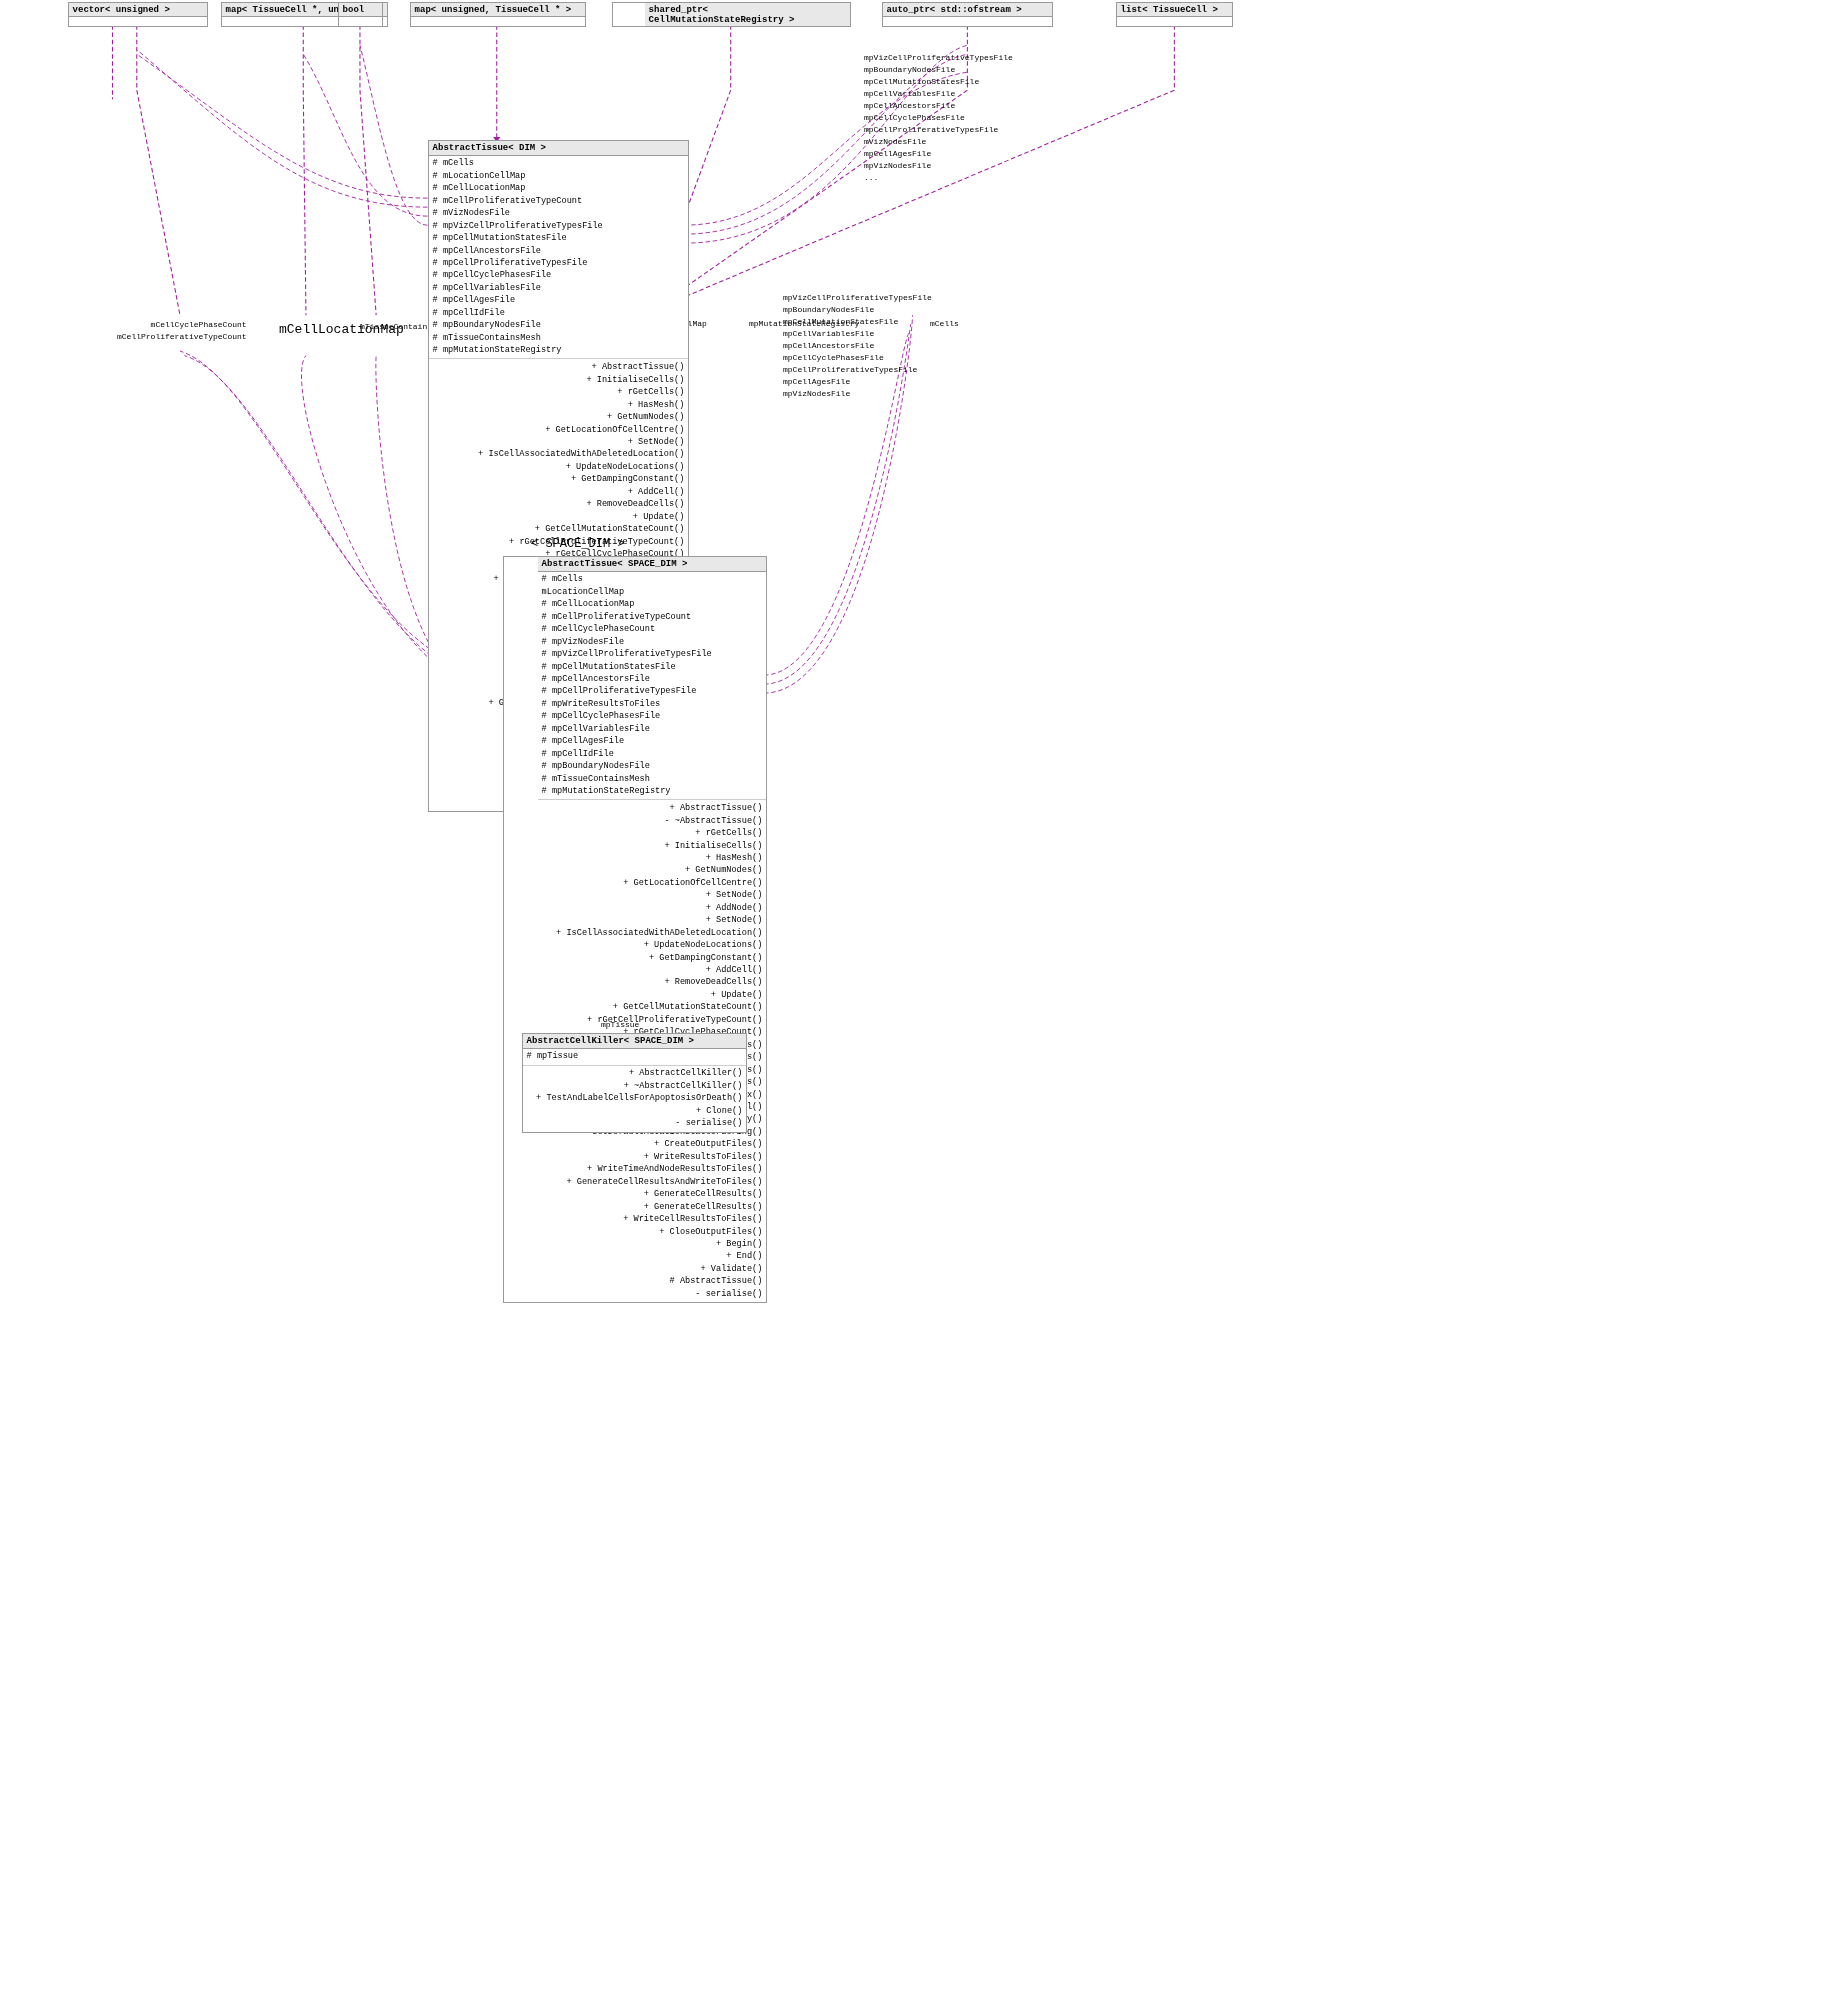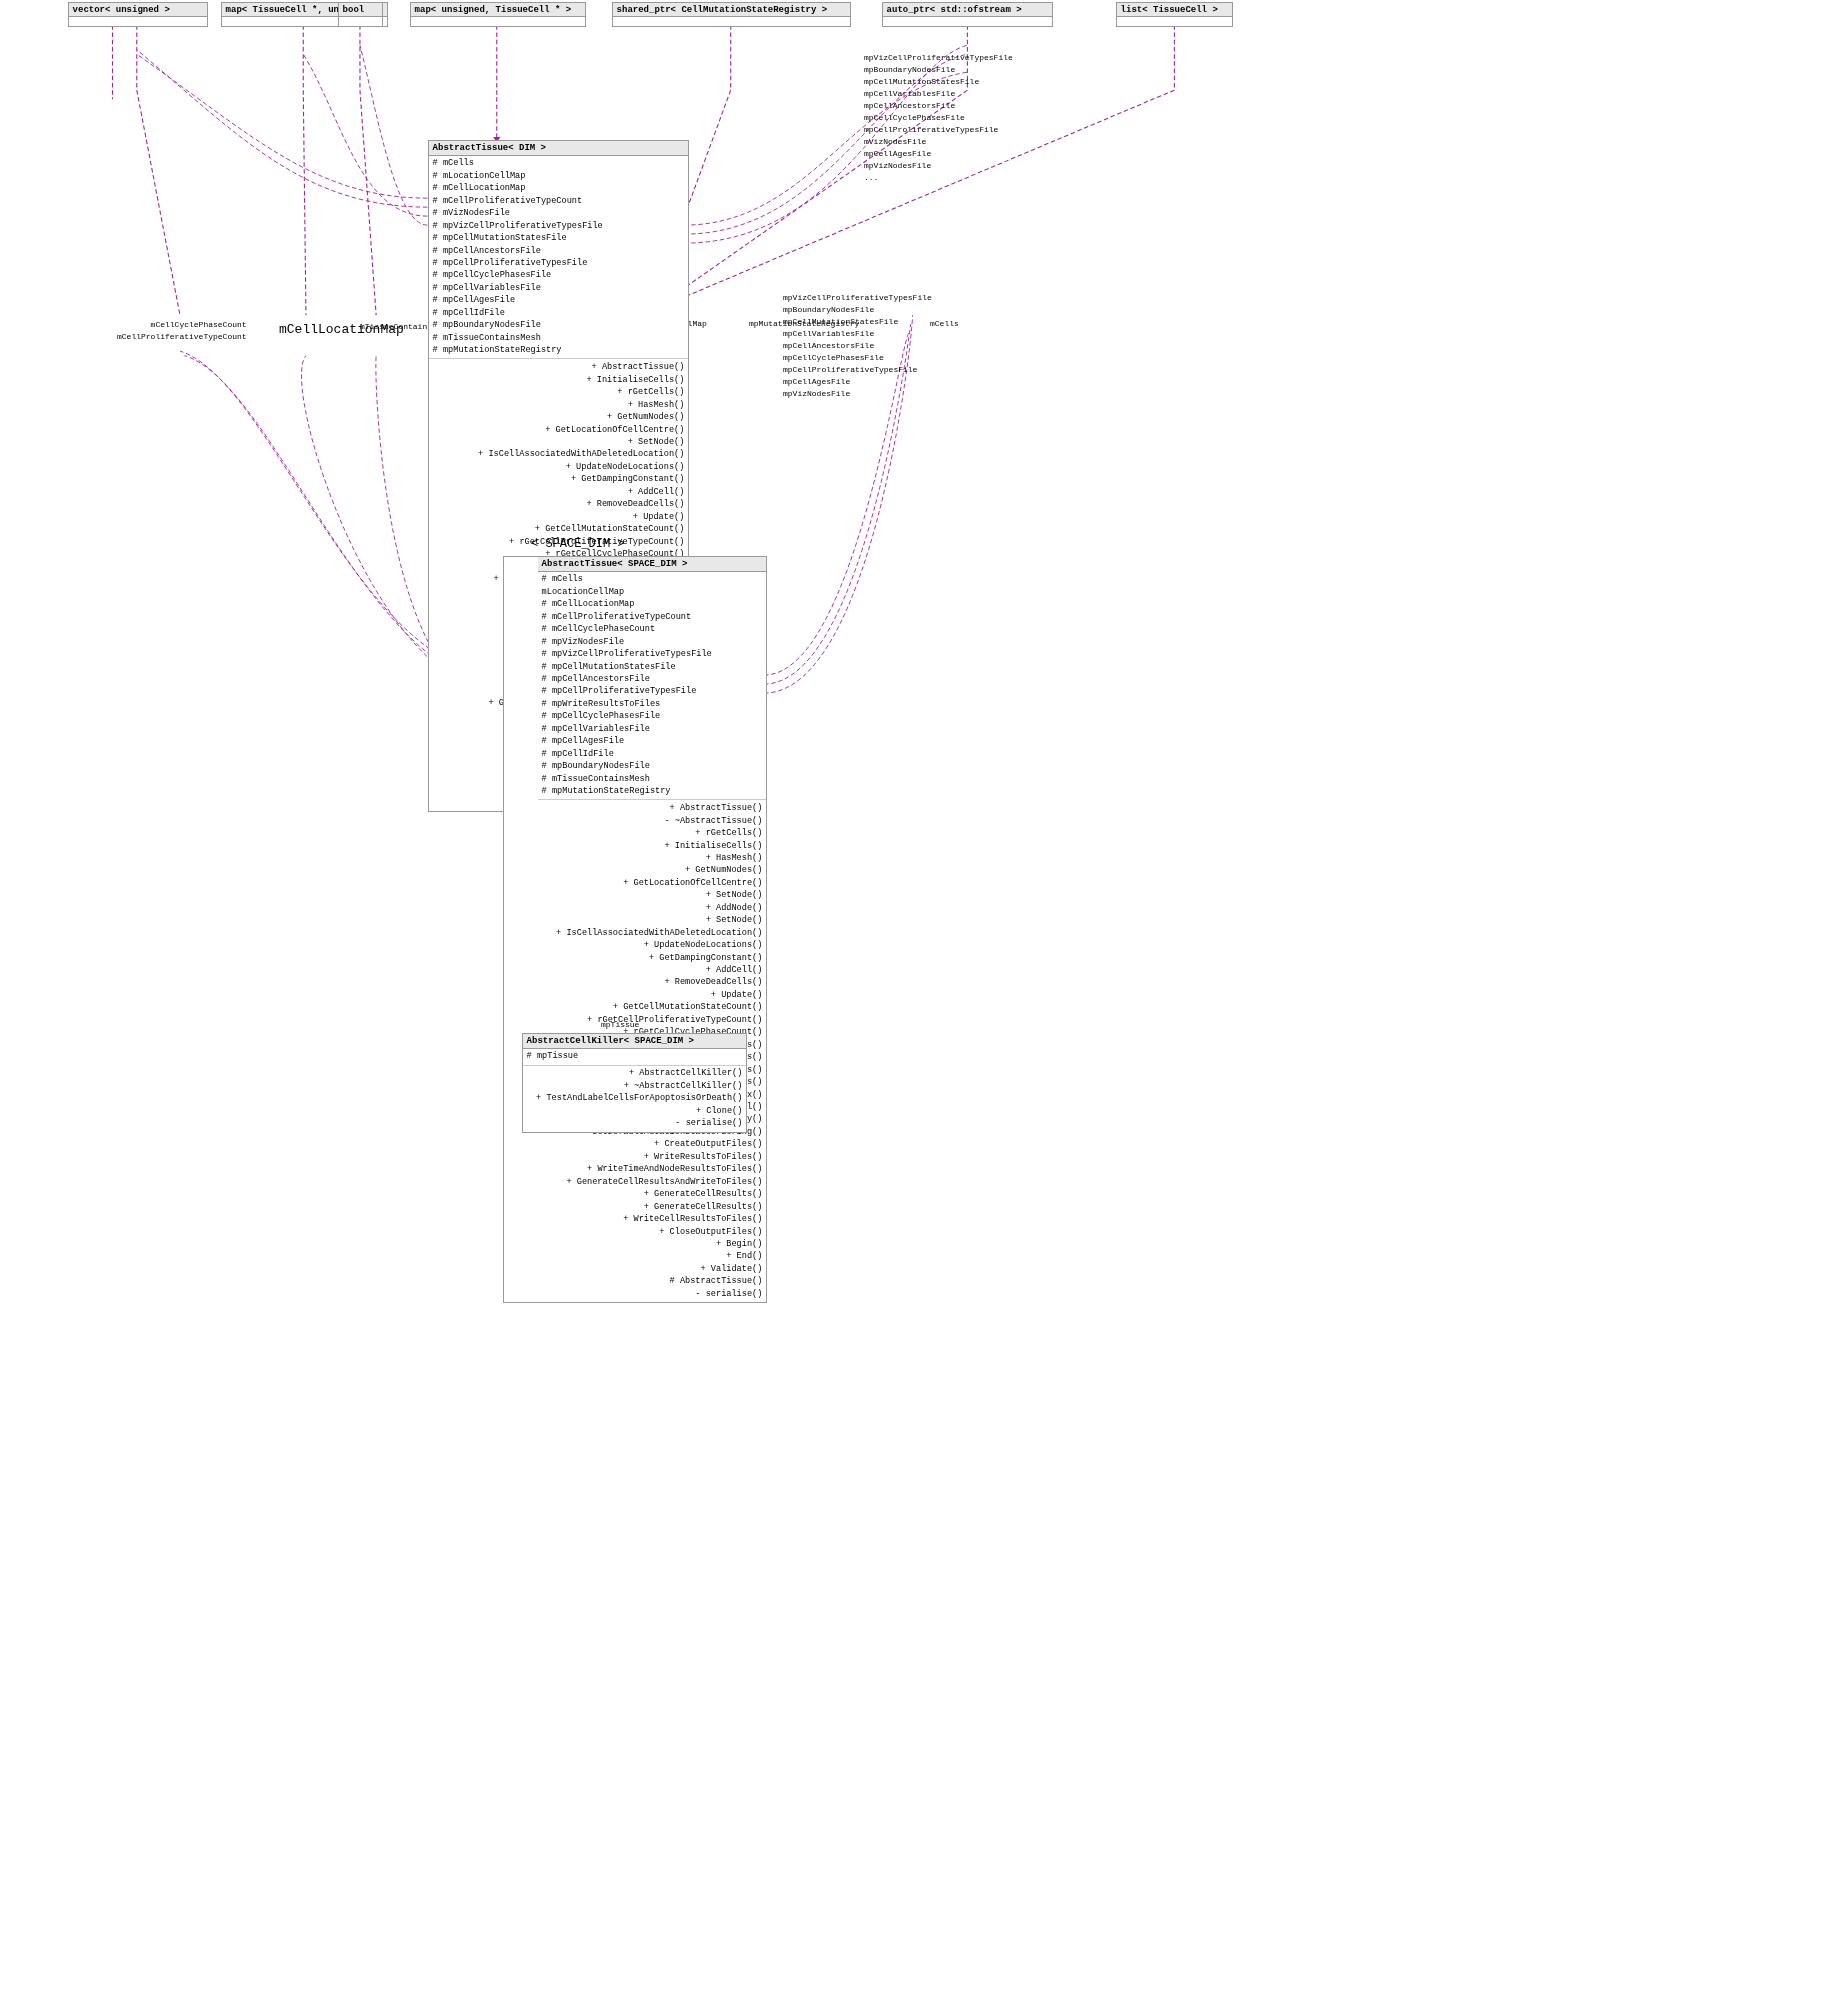--- a/index.html
+++ b/index.html
@@ -121,21 +121,21 @@
 </div>
 
 <div class="uml-box" style="left:338px; top:1.8px; width:45px; height:25px;">
   <div class="box-title">bool</div>
 </div>
 
 <div class="uml-box" style="left:410px; top:1.8px; width:176px; height:25px;">
   <div class="box-title">map&lt; unsigned, TissueCell * &gt;</div>
 </div>
 
-<div class="uml-box" style="left:612px; top:1.8px; width:239px; height:25px;">
+<div class="uml-box" style="left:612px; top:1.8px; width:239px; height:25px;padding-left:32px;">
   <div class="box-title">shared_ptr&lt; CellMutationStateRegistry &gt;</div>
 </div>
 
 <div class="uml-box" style="left:882px; top:1.8px; width:171px; height:25px;">
   <div class="box-title">auto_ptr&lt; std::ofstream &gt;</div>
 </div>
 
 <div class="uml-box" style="left:1116px; top:1.8px; width:117px; height:25px;">
   <div class="box-title">list&lt; TissueCell &gt;</div>
 </div>

